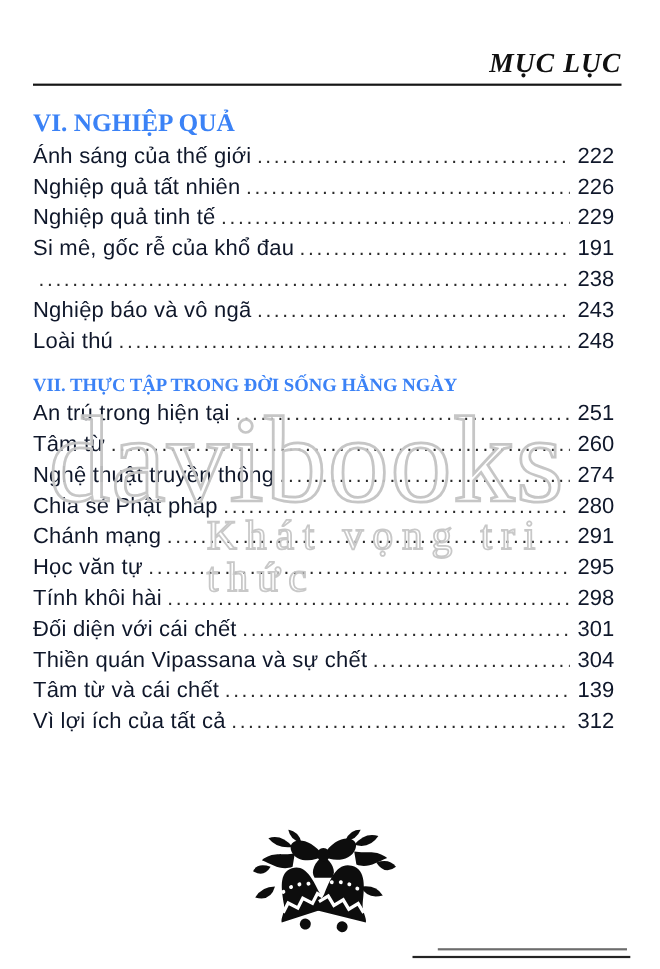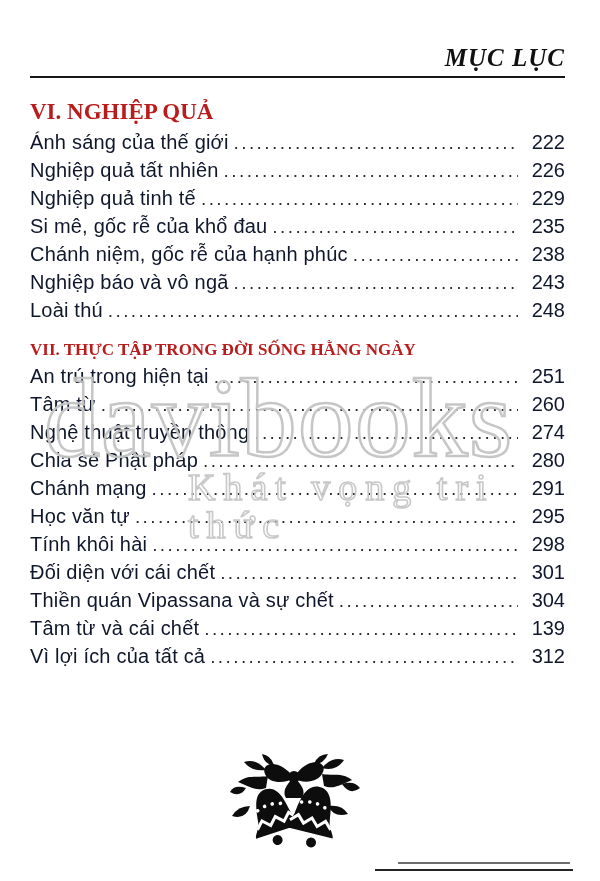--- a/index.html
+++ b/index.html
@@ -31,21 +31,21 @@
   .header-rule {
     margin-top:4px;
     border:none;
     border-top:2.5px solid #161616;
     height:0;
   }
   .section-title {
     font-family:"Liberation Serif",serif;
     font-weight:700;
     font-size:23px;
-    color:#b91c1c;
+    color:#3b82f6;
     white-space:nowrap;
     line-height:1.15;
   }
   .section-title.first { margin-top:21px; }
   .section-title.second { margin-top:13px; font-size:17px; }
   .entries { margin-top:6px; }
   .toc-row {
     display:flex;
     align-items:baseline;
     height:28px;
@@ -58,21 +58,21 @@
     overflow:hidden;
     white-space:nowrap;
     margin:0 7px 0 5px;
     color:#2b2b2b;
   }
   .leader::after {
     content:"....................................................................................................................";
     font-size:19px;
     letter-spacing:2.4px;
   }
-  .toc-page { min-width:40px; text-align:right; }
+  .toc-page { min-width:40px; }
 
   
   .watermark { position:absolute; z-index:5; pointer-events:none; }
   .wm-big {
     left:44px; top:362px;
     font-family:"Liberation Serif",serif;
     font-size:112px;
     line-height:1;
     color:transparent;
     -webkit-text-stroke:2.5px #c3c3c3;
@@ -129,24 +129,23 @@
         <span class="toc-page">226</span>
     </div>
     <div class="toc-row">
       <span class="toc-label">Nghiệp quả tinh tế</span>
         <span class="leader"></span>
         <span class="toc-page">229</span>
     </div>
     <div class="toc-row">
       <span class="toc-label">Si mê, gốc rễ của khổ đau</span>
         <span class="leader"></span>
-        <span class="toc-page">235</span>
-    </div>
-    <div class="toc-row">
-      <span class="toc-label">Chánh niệm, gốc rễ của hạnh phúc</span>
+        <span class="toc-page">191</span>
+    </div>
+    <div class="toc-row">
         <span class="leader"></span>
         <span class="toc-page">238</span>
     </div>
     <div class="toc-row">
       <span class="toc-label">Nghiệp báo và vô ngã</span>
         <span class="leader"></span>
         <span class="toc-page">243</span>
     </div>
     <div class="toc-row">
       <span class="toc-label">Loài thú</span>

